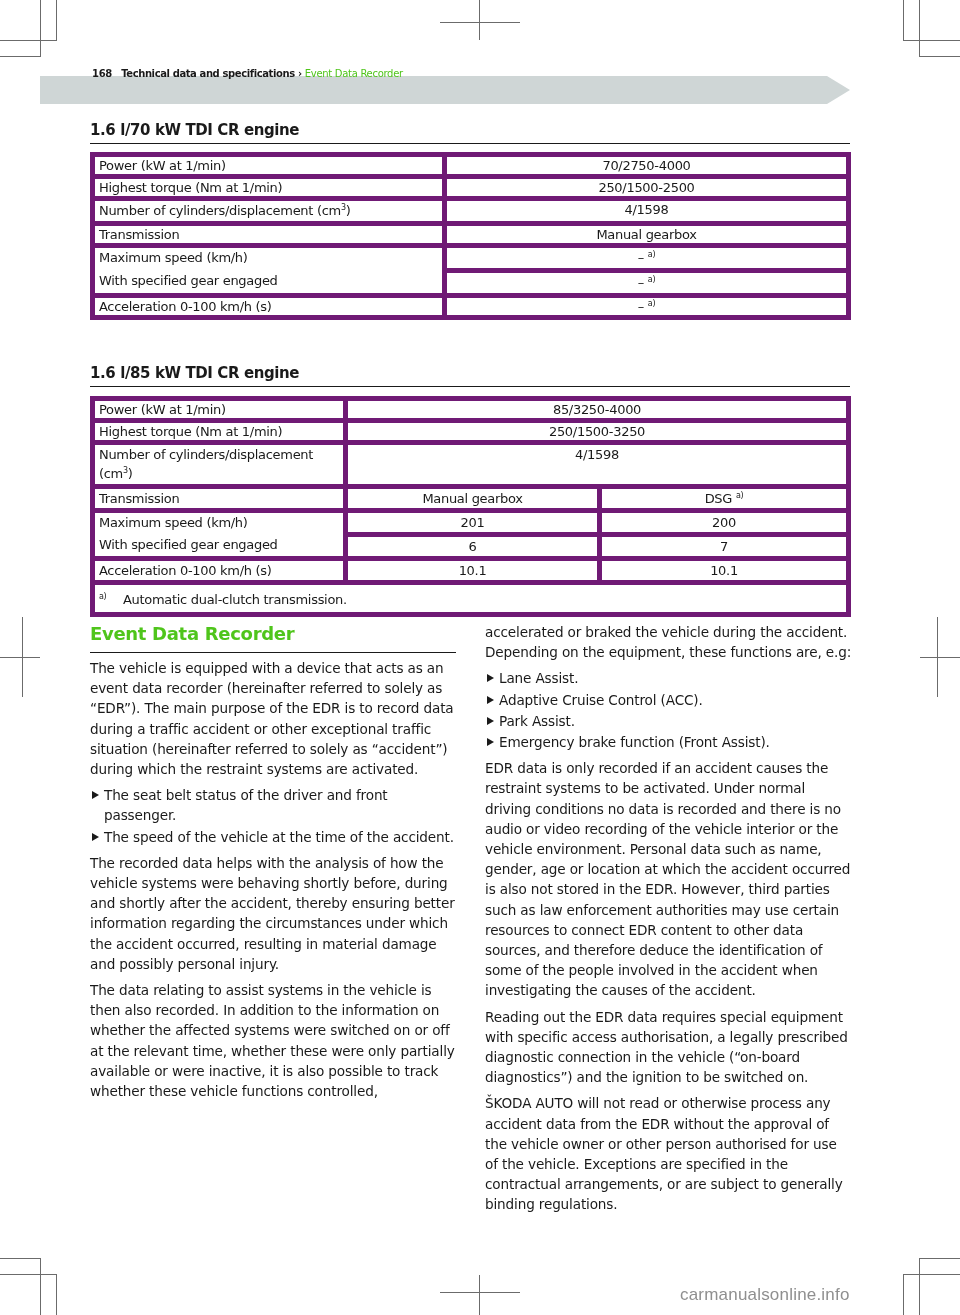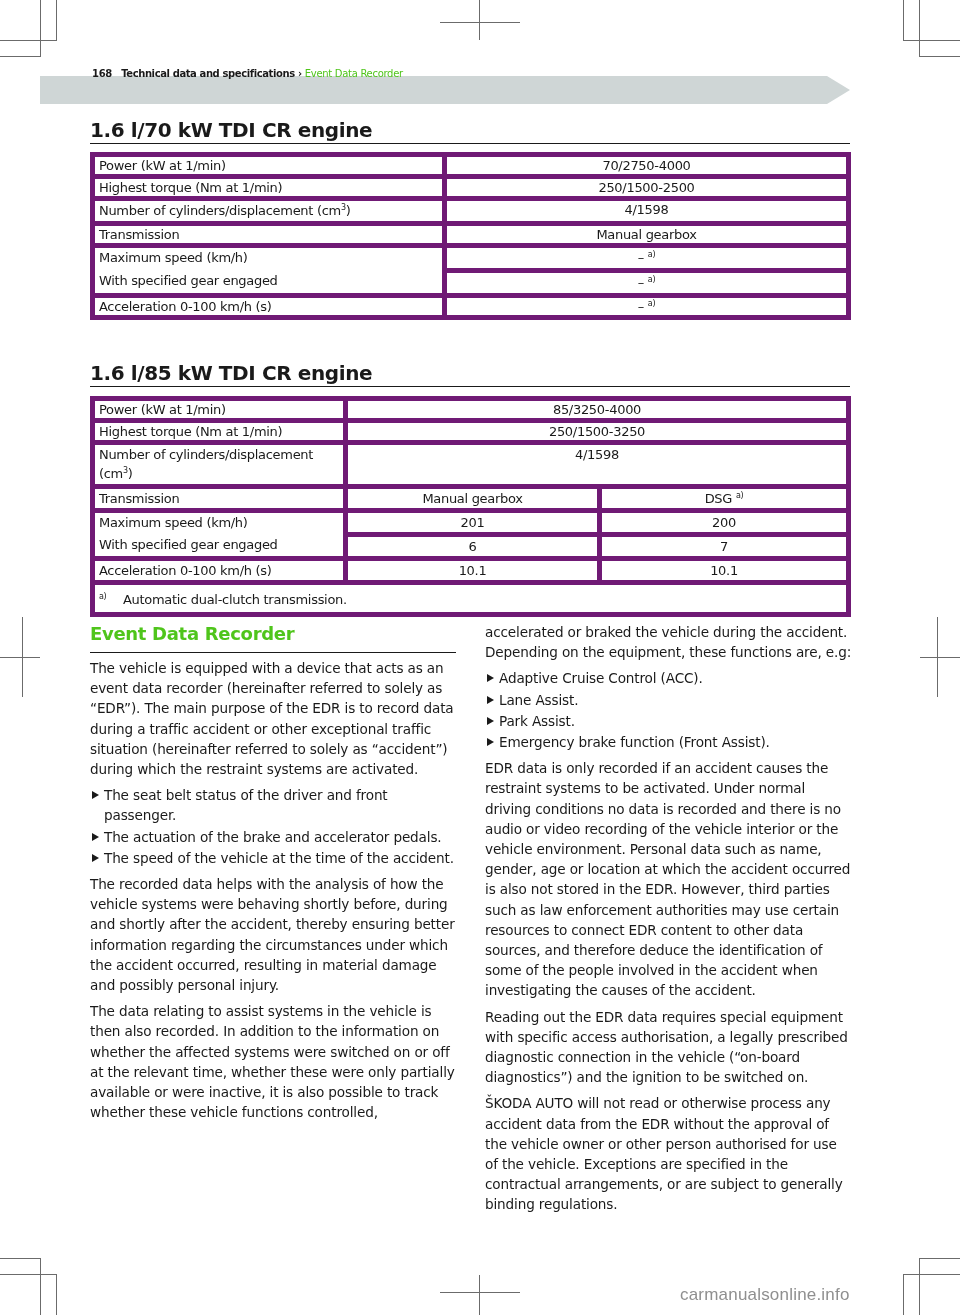--- a/index.html
+++ b/index.html
@@ -5,21 +5,21 @@
   html, body { margin: 0; padding: 0; background: #ffffff; }
   body { width: 960px; height: 1315px; position: relative; overflow: hidden;
          font-family: "DejaVu Sans", "Liberation Sans", sans-serif; color: #1a1a1a; }
   .mark { position: absolute; background: #6b6b6b; }
   .header-bar { position: absolute; left: 40px; top: 76px; width: 810px; height: 28px;
                 background: #cfd6d6; clip-path: polygon(0 0, 787px 0, 810px 14px, 787px 28px, 0 28px); }
   .header-text { position: absolute; left: 92px; top: 64px; font-size: 10px; line-height: 20px; white-space: nowrap; }
   .header-text .pg { font-weight: bold; margin-right: 6px; letter-spacing: -0.3px; }
   .header-text .sec { font-weight: bold; letter-spacing: -0.4px; }
   .header-text .sub { color: #4fc51b; letter-spacing: -0.3px; }
-  .section-title { position: absolute; left: 90px; width: 760px; font-size: 20px; font-weight: bold;
+  .section-title { position: absolute; left: 90px; width: 760px; font-size: 15px; font-weight: bold;
                    letter-spacing: -0.4px; line-height: 20px; border-bottom: 1.5px solid #1a1a1a; padding-bottom: 3px; }
   table.spec { position: absolute; left: 90px; width: 761px; border-collapse: collapse; font-size: 13px;
                letter-spacing: -0.3px; }
   table.spec td { border: 5px solid #701a75; padding: 0 4px; line-height: 17px; vertical-align: top; }
   table.spec td.val { text-align: center; }
   table.spec td.nob-b { border-bottom: none; }
   table.spec td.nob-t { border-top: none; }
   table.spec td.fn { padding: 3px 4px 3px 4px; line-height: 18px; }
   sup { font-size: 8px; vertical-align: 5px; line-height: 0; }
   .fn-mark { font-size: 8px; vertical-align: 5px; display: inline-block; width: 24px; }
@@ -155,32 +155,31 @@
   </tr>
 </tbody>
   </table>
 
 <div class="edr-title">Event Data Recorder</div>
 
 <div class="col" style="left:90px;top:658px">
   <p>The vehicle is equipped with a device that acts as an event data recorder (hereinafter referred to solely as “EDR”). The main purpose of the EDR is to record data during a traffic accident or other exceptional traffic situation (hereinafter referred to solely as “accident”) during which the restraint systems are activated.</p>
   <ul>
     <li>The seat belt status of the driver and front passenger.</li>
-    <li>The actuation of the brake and accelerator pedals.</li>
     <li>The speed of the vehicle at the time of the accident.</li>
   </ul>
   <p>The recorded data helps with the analysis of how the vehicle systems were behaving shortly before, during and shortly after the accident, thereby ensuring better information regarding the circumstances under which the accident occurred, resulting in material damage and possibly personal injury.</p>
   <p style="height:122px;overflow:hidden">The data relating to assist systems in the vehicle is then also recorded. In addition to the information on whether the affected systems were switched on or off at the relevant time, whether these were only partially available or were inactive, it is also possible to track whether these vehicle functions controlled, accelerated or braked the vehicle during the accident. Depending on the equipment, these functions are, e.g:</p>
 </div>
 
 <div class="col" style="left:485px;top:622px">
   <p>accelerated or braked the vehicle during the accident. Depending on the equipment, these functions are, e.g:</p>
   <ul>
+    <li>Lane Assist.</li>
     <li>Adaptive Cruise Control (ACC).</li>
-    <li>Lane Assist.</li>
     <li>Park Assist.</li>
     <li>Emergency brake function (Front Assist).</li>
   </ul>
   <p>EDR data is only recorded if an accident causes the restraint systems to be activated. Under normal driving conditions no data is recorded and there is no audio or video recording of the vehicle interior or the vehicle environment. Personal data such as name, gender, age or location at which the accident occurred is also not stored in the EDR. However, third parties such as law enforcement authorities may use certain resources to connect EDR content to other data sources, and therefore deduce the identification of some of the people involved in the accident when investigating the causes of the accident.</p>
   <p>Reading out the EDR data requires special equipment with specific access authorisation, a legally prescribed diagnostic connection in the vehicle (“on-board diagnostics”) and the ignition to be switched on.</p>
   <p>ŠKODA AUTO will not read or otherwise process any accident data from the EDR without the approval of the vehicle owner or other person authorised for use of the vehicle. Exceptions are specified in the contractual arrangements, or are subject to generally binding regulations.</p>
 </div>
 
 <div class="watermark">carmanualsonline.info</div>
 

